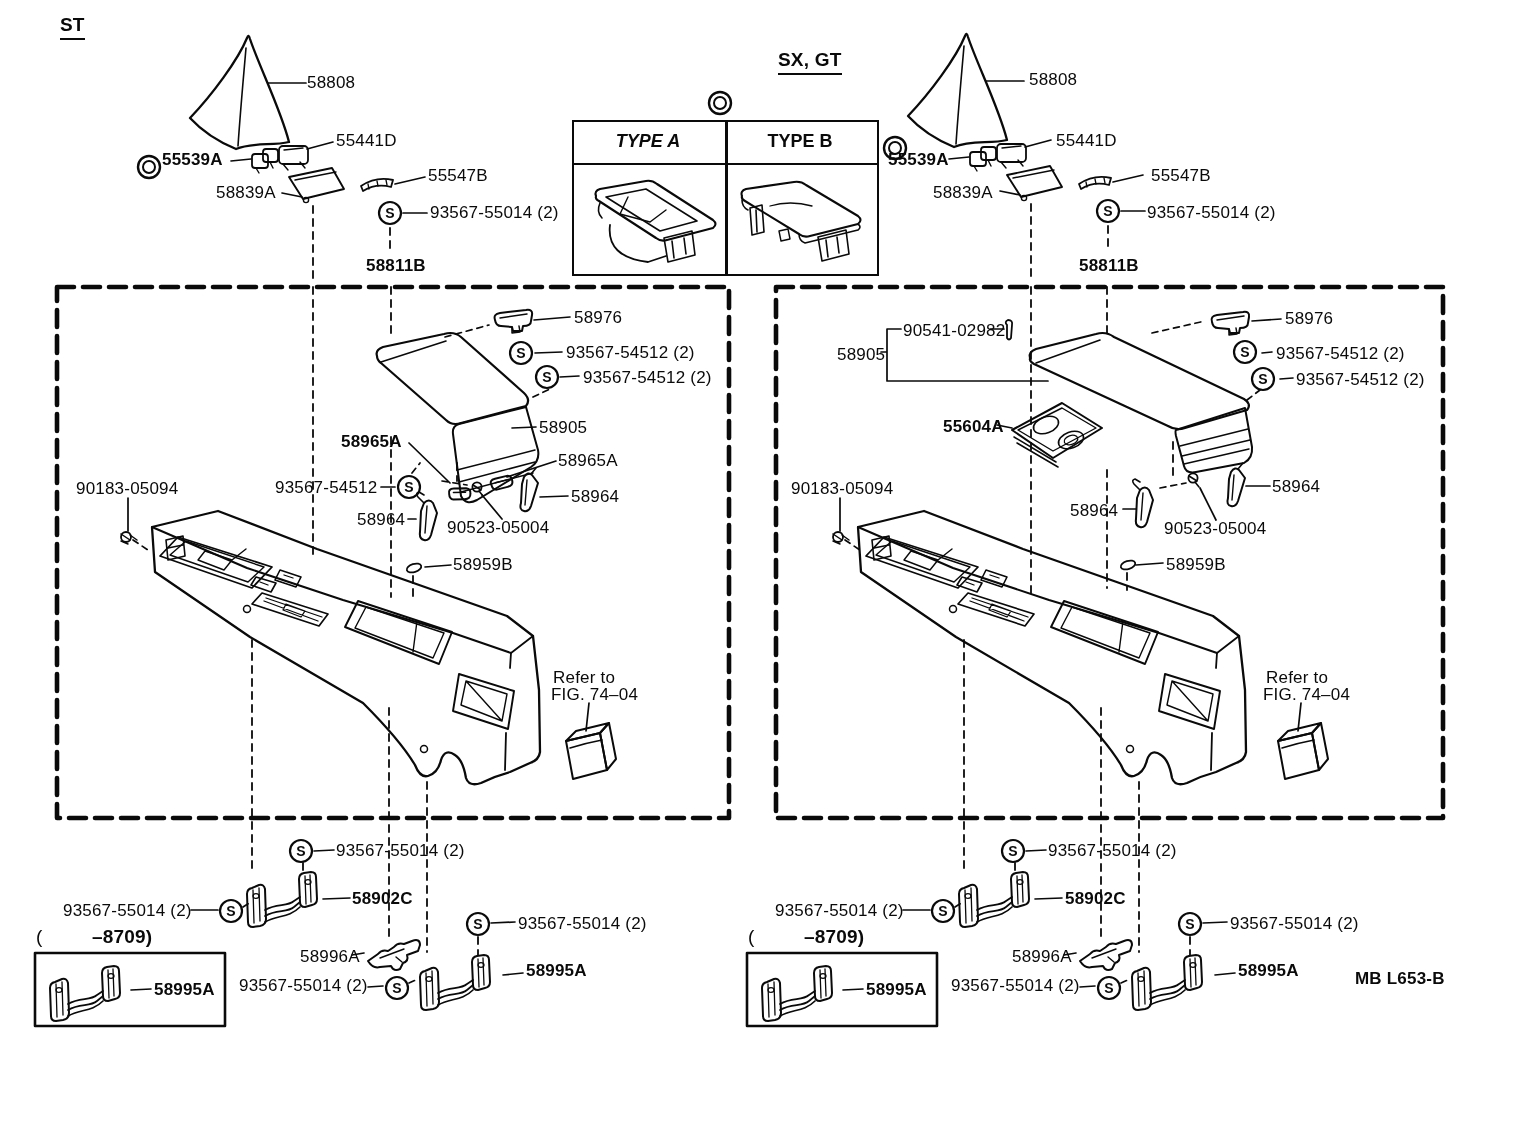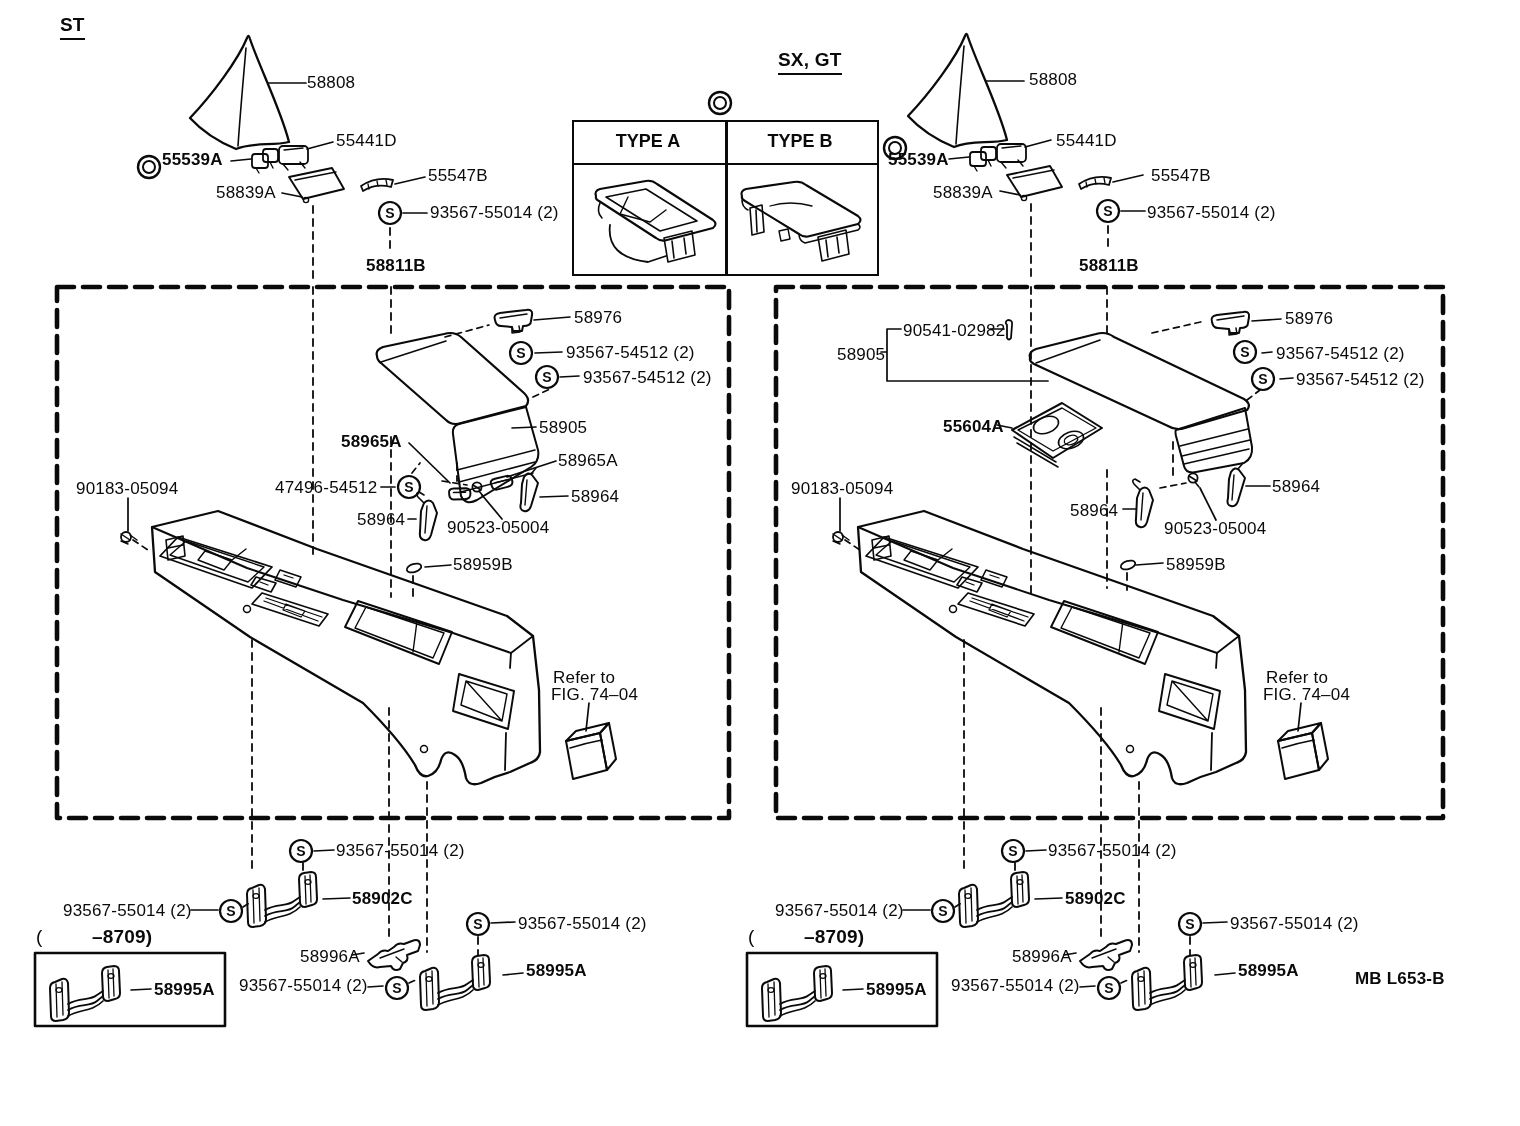--- a/index.html
+++ b/index.html
@@ -240,21 +240,21 @@
 </g>
 </svg>
 
 <div class="lbl b big u" style="left:60px;top:15px;">ST</div>
 <div class="lbl b big u" style="left:778px;top:32px;margin-top:18px;">SX, GT</div>
 
 <div style="position:absolute;left:572px;top:120px;width:303px;height:152px;border:2.5px solid #0a0a0a;">
   <div style="position:absolute;left:0;top:0;width:100%;height:41px;border-bottom:2.5px solid #0a0a0a;"></div>
   <div style="position:absolute;left:151px;top:0;width:2.5px;height:100%;background:#0a0a0a;"></div>
 </div>
-<div class="cell" style="left:574px;top:131px;">TYPE A</div>
+<div class="cell" style="left:574px;top:131px;font-style:italic;">TYPE A</div>
 <div class="cell" style="left:726px;top:131px;">TYPE B</div>
 
 <div class="lbl" style="left:307px;top:74px;">58808</div>
 <div class="lbl" style="left:336px;top:132px;">55441D</div>
 <div class="lbl b" style="left:162px;top:151px;">55539A</div>
 <div class="lbl" style="left:216px;top:184px;">58839A</div>
 <div class="lbl" style="left:428px;top:167px;">55547B</div>
 <div class="lbl" style="left:430px;top:204px;">93567-55014 (2)</div>
 <div class="lbl b" style="left:366px;top:257px;">58811B</div>
 
@@ -265,21 +265,21 @@
 <div class="lbl" style="left:1151px;top:167px;">55547B</div>
 <div class="lbl" style="left:1147px;top:204px;">93567-55014 (2)</div>
 <div class="lbl b" style="left:1079px;top:257px;">58811B</div>
 
 <div class="lbl" style="left:574px;top:309px;">58976</div>
 <div class="lbl" style="left:566px;top:344px;">93567-54512 (2)</div>
 <div class="lbl" style="left:583px;top:369px;">93567-54512 (2)</div>
 <div class="lbl" style="left:539px;top:419px;">58905</div>
 <div class="lbl b" style="left:341px;top:433px;">58965A</div>
 <div class="lbl" style="left:558px;top:452px;">58965A</div>
-<div class="lbl" style="left:275px;top:479px;">47496-54512</div>
+<div class="lbl" style="left:275px;top:479px;">93567-54512</div>
 <div class="lbl" style="left:357px;top:511px;">58964</div>
 <div class="lbl" style="left:447px;top:519px;">90523-05004</div>
 <div class="lbl" style="left:571px;top:488px;">58964</div>
 <div class="lbl" style="left:76px;top:480px;">90183-05094</div>
 <div class="lbl" style="left:453px;top:556px;">58959B</div>
 <div class="lbl" style="left:553px;top:669px;">Refer to</div>
 <div class="lbl" style="left:551px;top:686px;">FIG. 74–04</div>
 
 <div class="lbl" style="left:903px;top:322px;">90541-02982</div>
 <div class="lbl" style="left:837px;top:346px;">58905</div>

